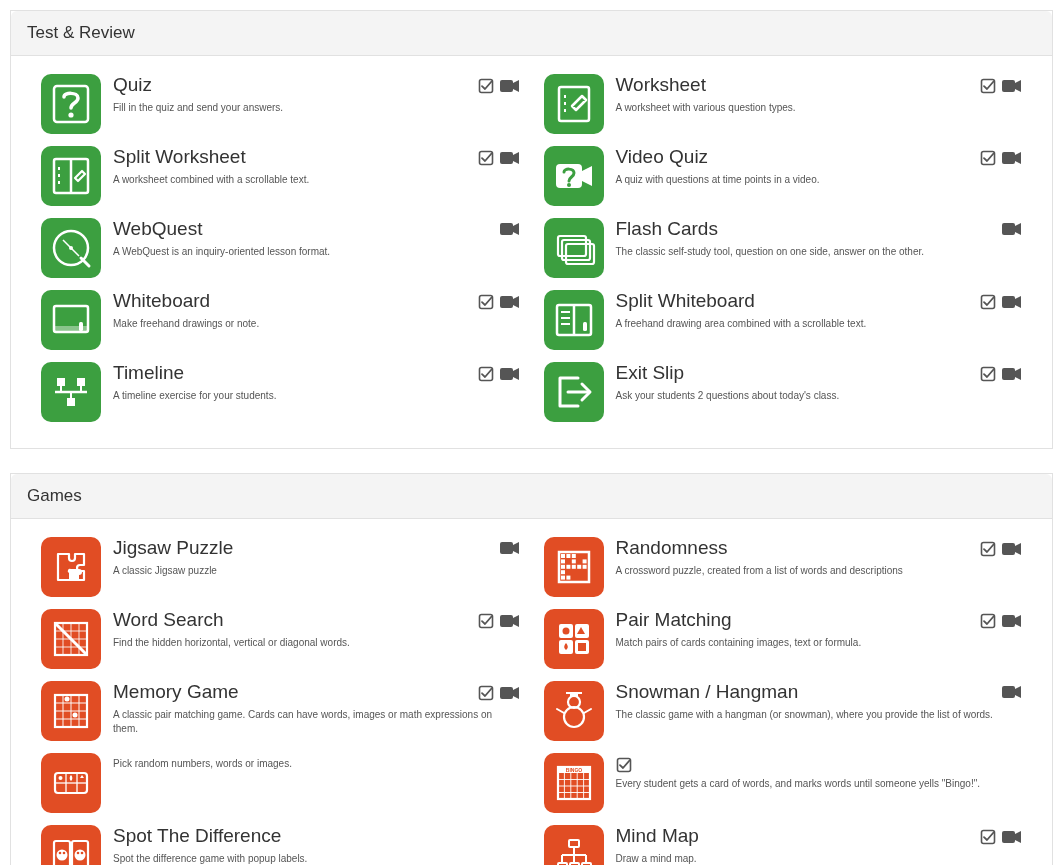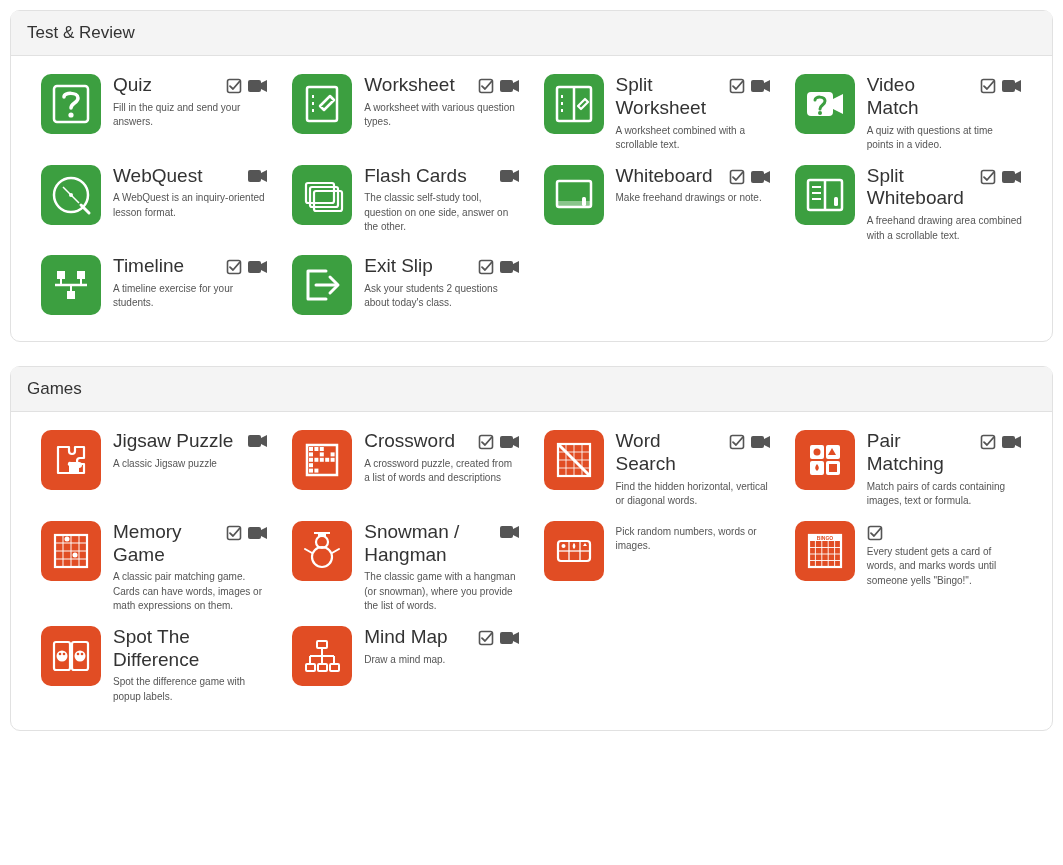--- a/index.html
+++ b/index.html
@@ -17,36 +17,36 @@
     padding: 0;
     background: #ffffff;
     font-family: "Segoe UI", -apple-system, "Helvetica Neue", Arial, sans-serif;
     color: var(--text-color);
     font-size: 15px;
   }
   body { padding: 10px; }
 
   .section {
     border: 1px solid var(--border-color);
-    border-radius: 10px;
+    border-radius: 0;
     margin-bottom: 24px;
   }
   .section-header {
     background: var(--section-header-bg);
     color: var(--heading-color);
     padding: 12px 16px;
     border-bottom: 1px solid var(--border-color);
     border-radius: 6px 6px 0 0;
     font-size: 17px;
     font-weight: 500;
   }
   .section-body {
     padding: 18px 30px 26px 30px;
     display: grid;
-    grid-template-columns: 1fr 1fr 1fr 1fr;
+    grid-template-columns: 1fr 1fr;
     column-gap: 24px;
     row-gap: 12px;
     align-items: start;
   }
   .tile {
     display: flex;
     align-items: flex-start;
     gap: 12px;
     cursor: pointer;
   }
@@ -189,21 +189,21 @@
           <div class="tile-icon bg-green">
             <svg width="44" height="44" viewBox="0 0 44 44">
               <rect x="4" y="10" width="26" height="24" rx="4" fill="white"></rect>
                <path d="M30 17 L40 12 L40 32 L30 27 Z" fill="white"></path>
                <path d="M12 18 C12 14 22 14 22 19 C22 23 17 23 17 27" fill="none" stroke="var(--green)" stroke-width="3" stroke-linecap="round"></path>
                <circle cx="17" cy="31" r="2" fill="var(--green)"></circle>
             </svg>
           </div>
           <div class="tile-content">
             <div class="tile-top">
-              <div class="tile-title">Video Match</div>
+              <div class="tile-title">Video Quiz</div>
               <div class="tile-badges">
                 <span>
                   <svg width="16" height="16" viewBox="0 0 16 16">
     <rect x="1.5" y="1.5" width="13" height="13" rx="2" fill="none" stroke="currentColor" stroke-width="1.6"></rect>
     <path d="M4 8.2 L7 11 L13.5 3.5" fill="none" stroke="currentColor" stroke-width="1.8" stroke-linecap="round" stroke-linejoin="round"></path>
   </svg>
                 </span>
                 <span>
                   <svg width="20" height="14" viewBox="0 0 20 14">
     <rect x="0" y="1" width="13" height="12" rx="2" fill="currentColor"></rect>
@@ -428,21 +428,21 @@
               <rect x="19.8" y="19.8" width="4" height="4" fill="white"></rect>
               <rect x="25.200000000000003" y="19.8" width="4" height="4" fill="white"></rect>
               <rect x="30.6" y="19.8" width="4" height="4" fill="white"></rect>
               <rect x="9" y="25.200000000000003" width="4" height="4" fill="white"></rect>
               <rect x="9" y="30.6" width="4" height="4" fill="white"></rect>
               <rect x="14.4" y="30.6" width="4" height="4" fill="white"></rect>
             </svg>
           </div>
           <div class="tile-content">
             <div class="tile-top">
-              <div class="tile-title">Crossword</div>
+              <div class="tile-title">Randomness</div>
               <div class="tile-badges">
                 <span>
                   <svg width="16" height="16" viewBox="0 0 16 16">
     <rect x="1.5" y="1.5" width="13" height="13" rx="2" fill="none" stroke="currentColor" stroke-width="1.6"></rect>
     <path d="M4 8.2 L7 11 L13.5 3.5" fill="none" stroke="currentColor" stroke-width="1.8" stroke-linecap="round" stroke-linejoin="round"></path>
   </svg>
                 </span>
                 <span>
                   <svg width="20" height="14" viewBox="0 0 20 14">
     <rect x="0" y="1" width="13" height="12" rx="2" fill="currentColor"></rect>

